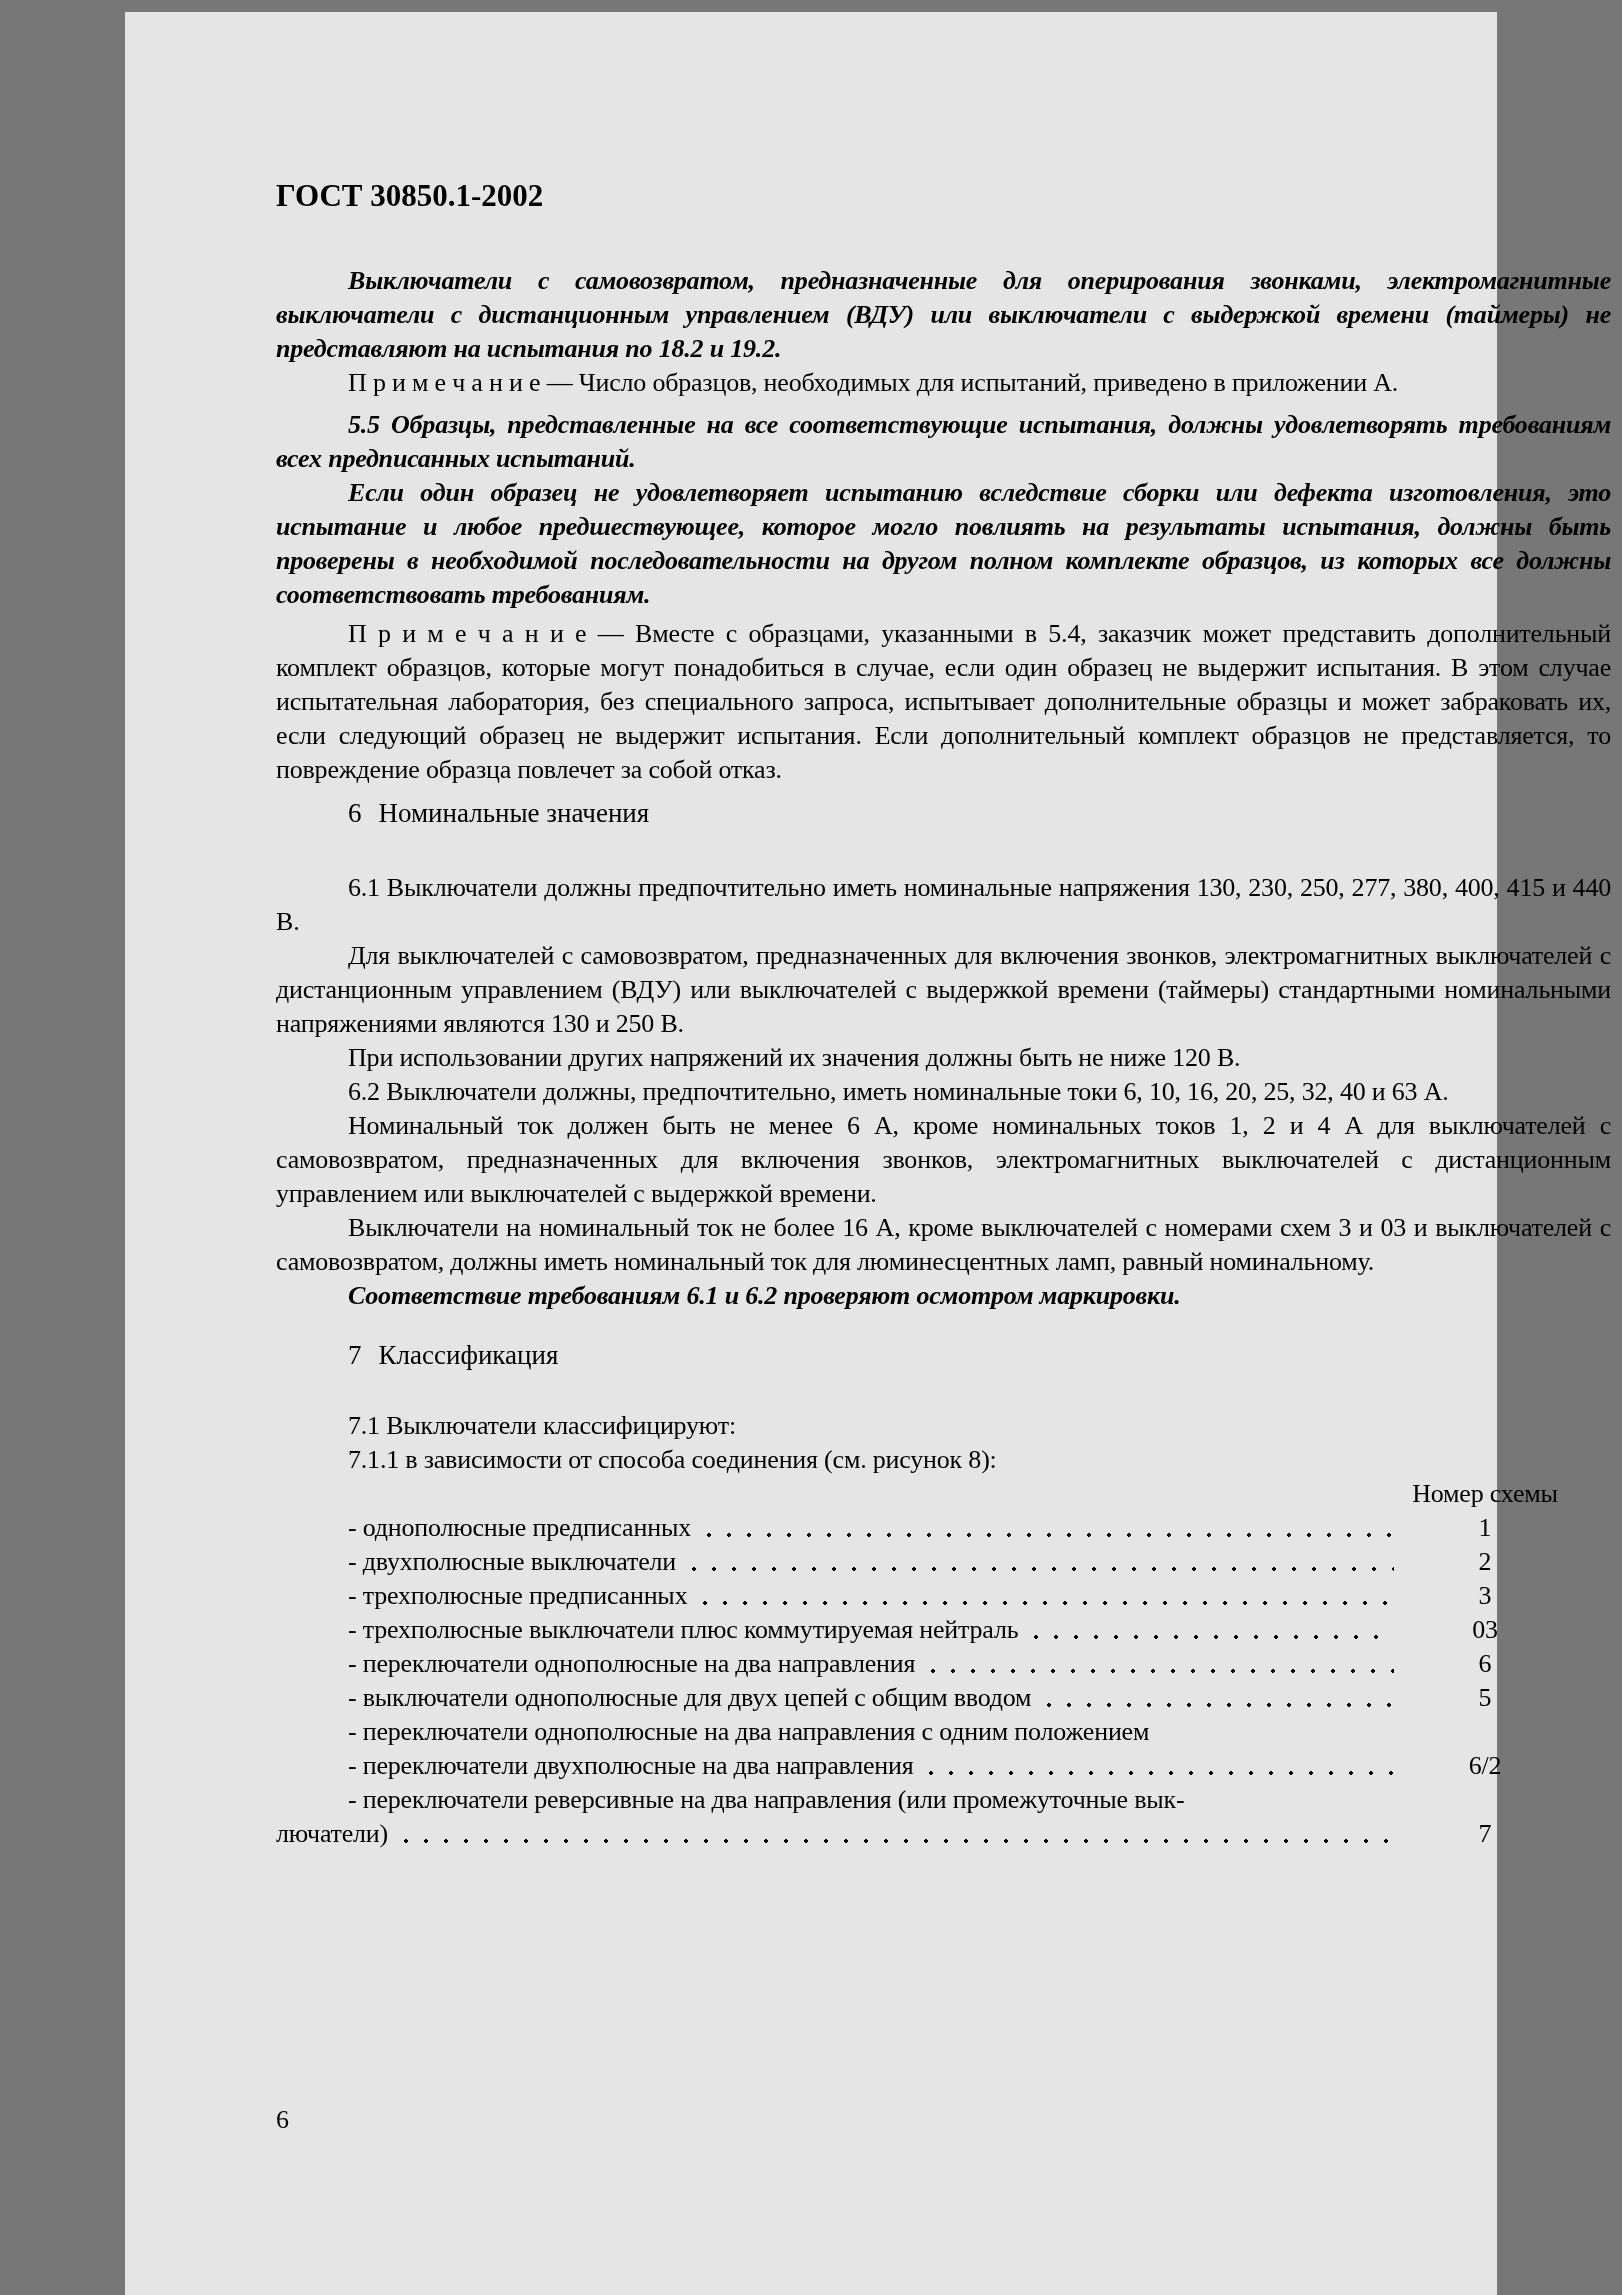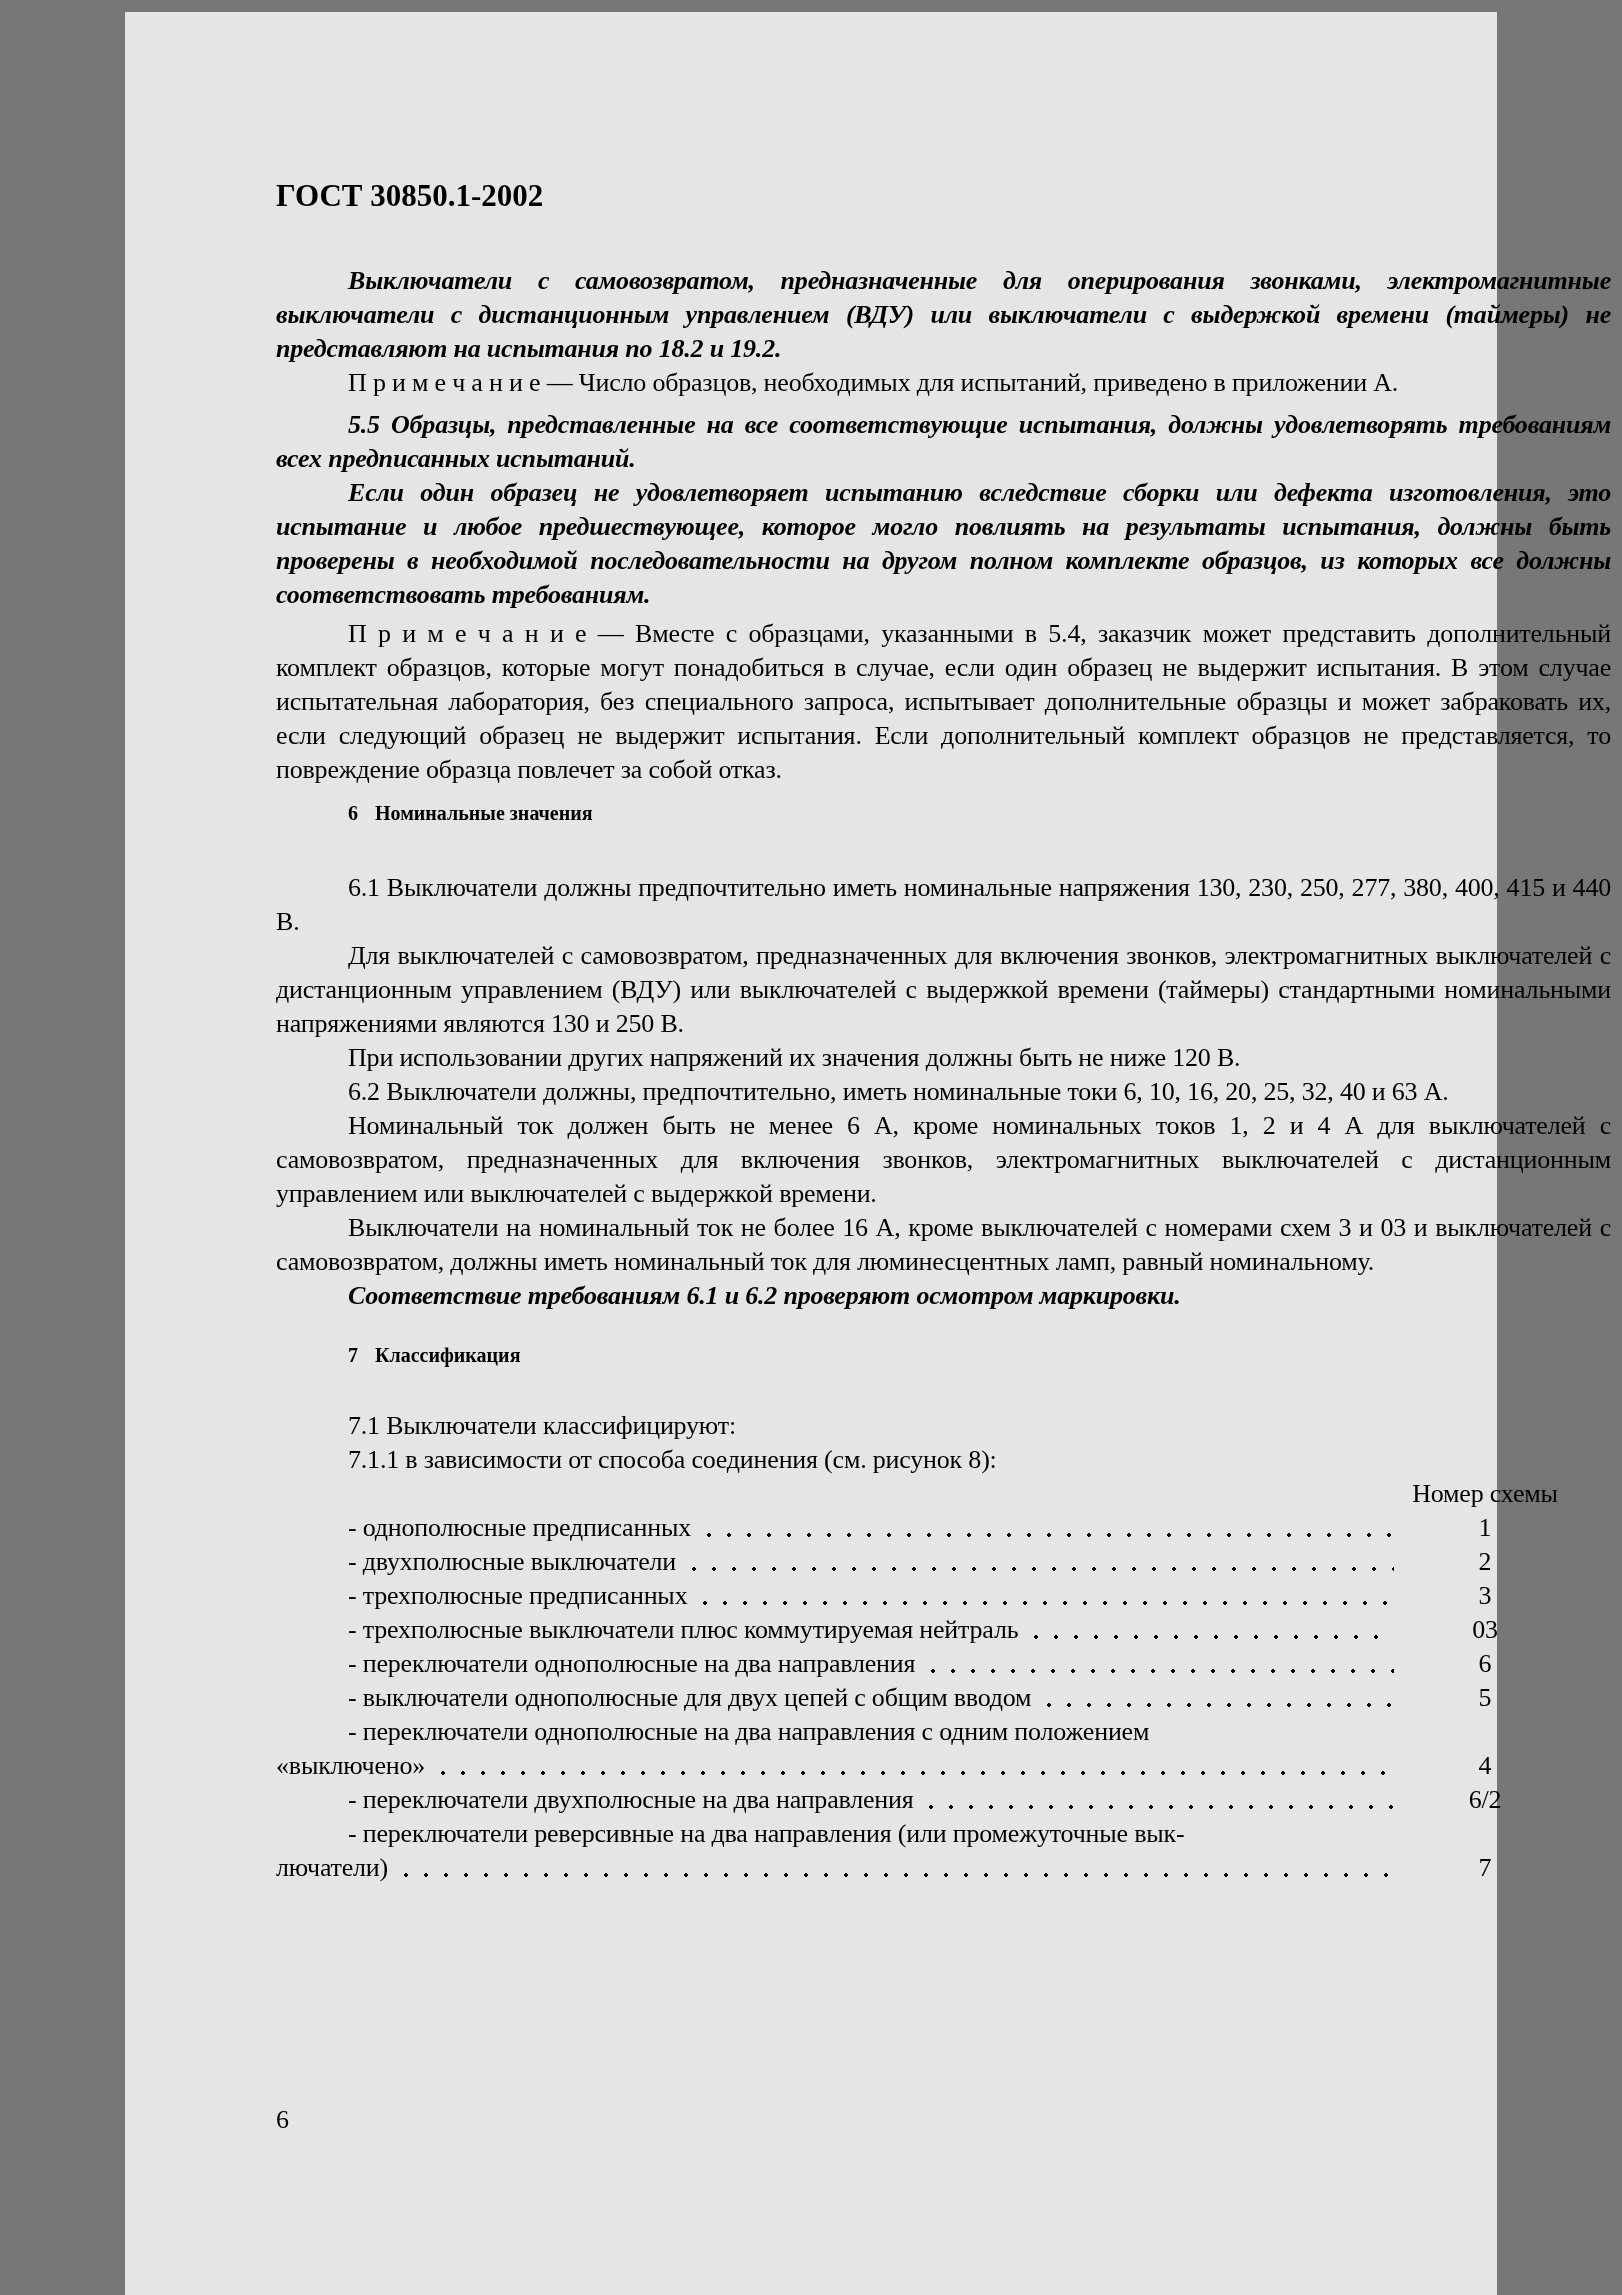--- a/index.html
+++ b/index.html
@@ -33,23 +33,23 @@
     text-align:justify;
     text-indent:72px;
   }
   .italic{font-style:italic;font-weight:bold;}
   .mt76{margin-top:50px;}
   .mt12{margin-top:7.9px;}
   .mt8{margin-top:5.2px;}
   .sec-heading{
     margin:6.5px 0 38px 0;
     padding-left:72px;
-    font-size:20px;
+    font-size:27px;
     line-height:39px;
-    font-weight:bold;
+    font-weight:normal;
     letter-spacing:0;
   }
   .sec-heading.sec7{margin:23.6px 0 34px 0;}
   .sec-name{margin-left:17px;}
   .toc{margin:0;}
   .toc-row{
     display:flex;
     align-items:baseline;
     line-height:34px;
   }
@@ -151,25 +151,20 @@
         <span class="toc-num">6</span>
       </div>
 
       <div class="toc-row indent">
         <span class="toc-label">- выключатели однополюсные для двух цепей с общим вводом</span>
         <span class="toc-leader"></span>
         <span class="toc-num">5</span>
       </div>
 
       <div class="toc-line1">- переключатели однополюсные на два направления с одним положением</div>
-      <div class="toc-row">
-        <span class="toc-label">«выключено»</span>
-        <span class="toc-leader"></span>
-        <span class="toc-num">4</span>
-      </div>
 
       <div class="toc-row indent">
         <span class="toc-label">- переключатели двухполюсные на два направления</span>
         <span class="toc-leader"></span>
         <span class="toc-num">6/2</span>
       </div>
 
       <div class="toc-line1">- переключатели реверсивные на два направления (или промежуточные вык-</div>
       <div class="toc-row">
         <span class="toc-label">лючатели)</span>

